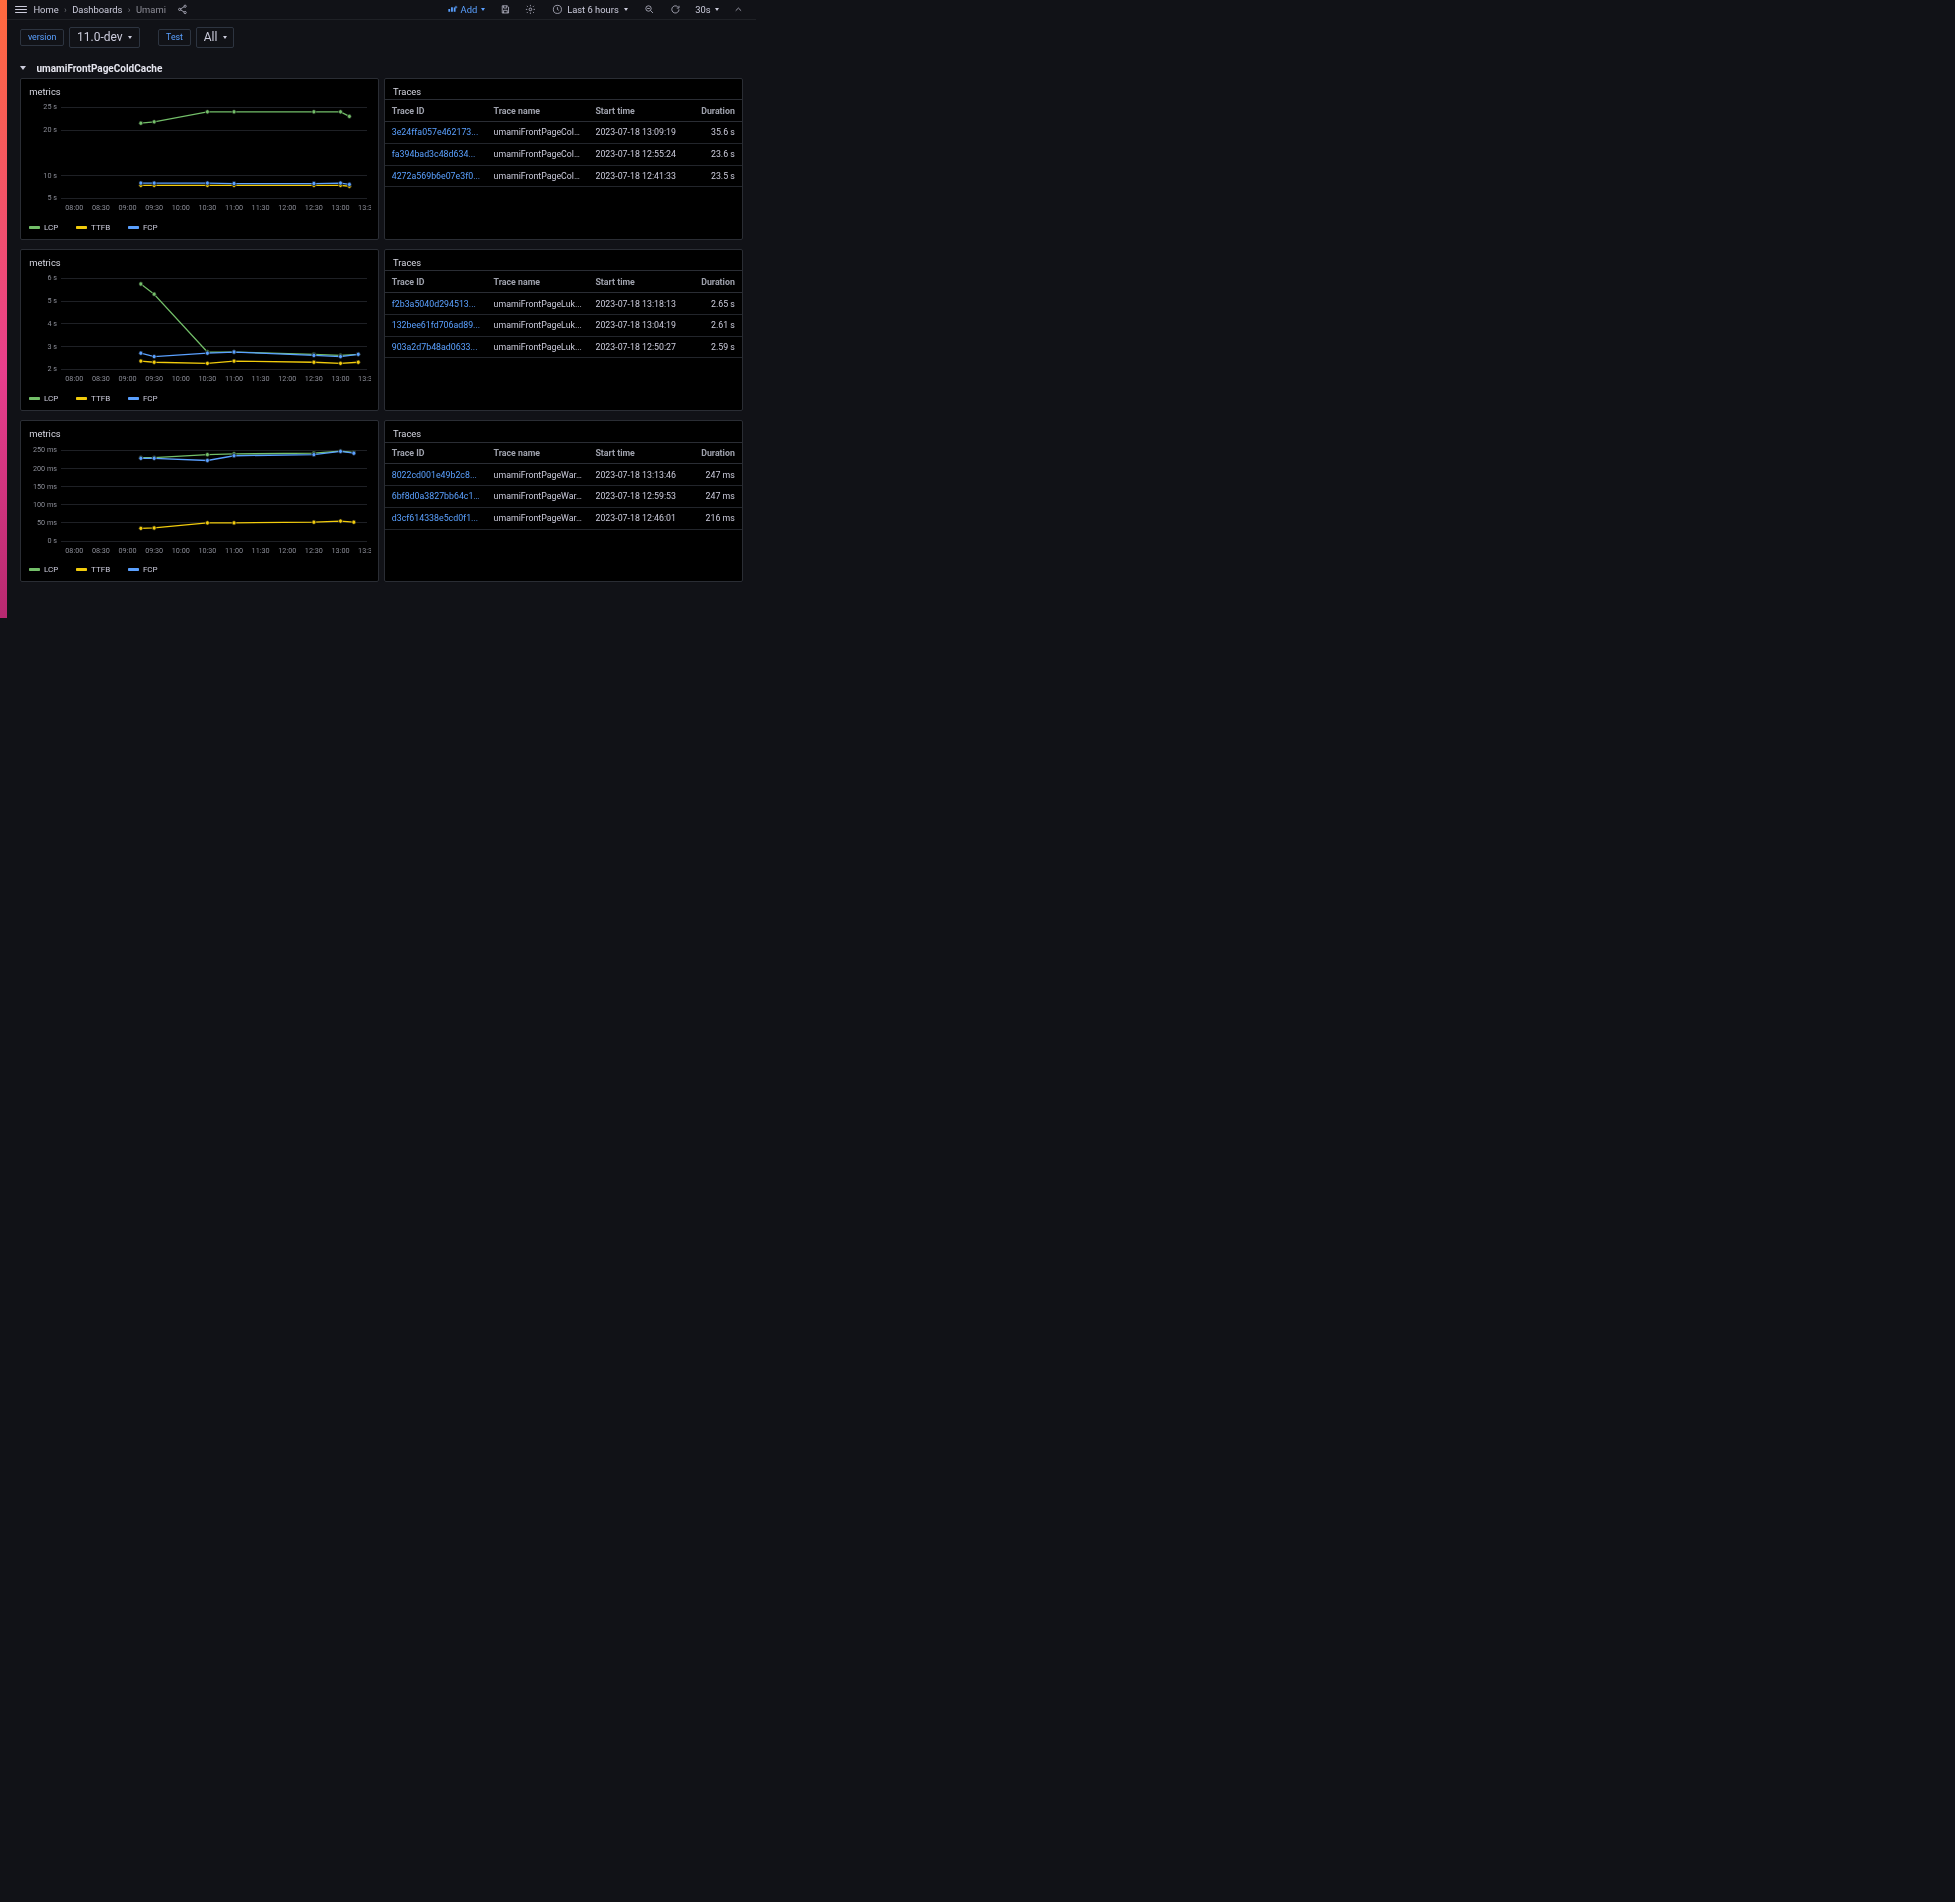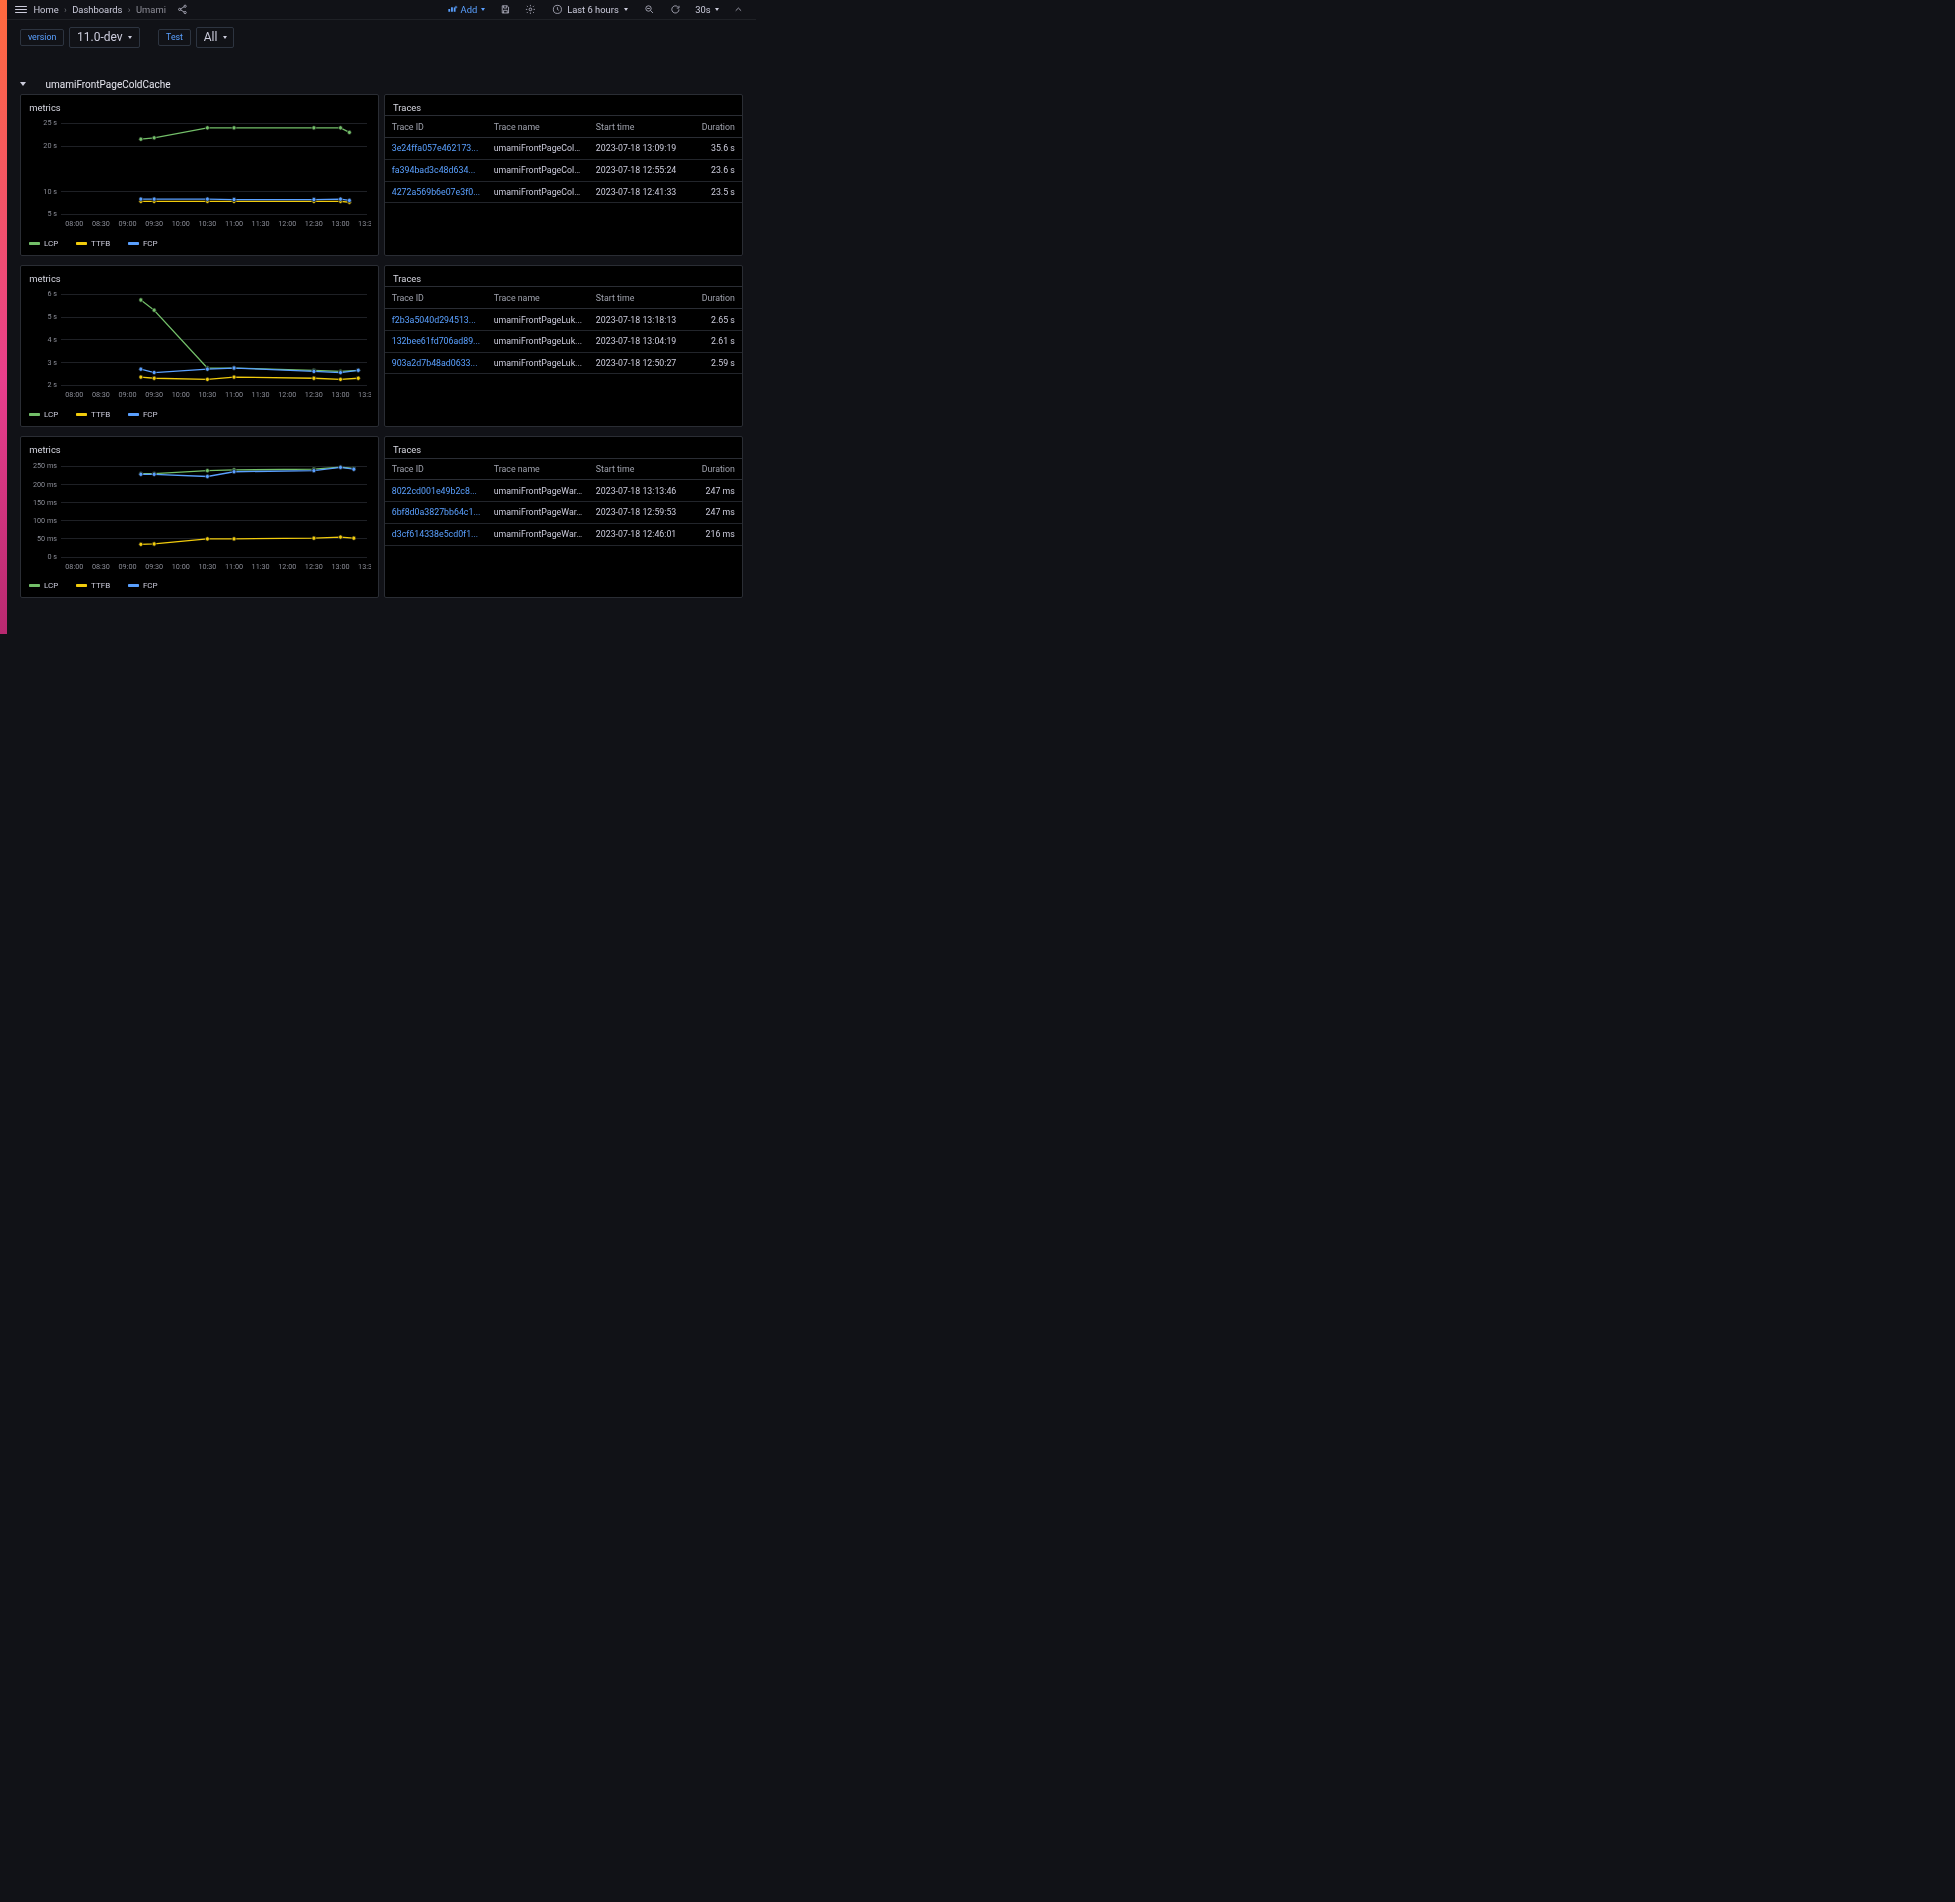--- a/index.html
+++ b/index.html
@@ -47,24 +47,23 @@
   }
   .varsel {
     display: flex; align-items: center; gap: 4px;
     border: 0.7px solid #2d3440; border-radius: 2px;
     padding: 2.7px 6.7px; color: #ccccdc; cursor: pointer; font-size: 12px;
   }
   .tag-label.test { color: #5aa0ff; }
 
   
   .row-header {
-    display: flex; align-items: center; gap: 18px;
-    padding: 5.4px 13.5px 4px; color: #e6e6ef; font-size: 10px; font-weight: 400;
+    display: flex; align-items: center; gap: 9px;
+    padding: 5.4px 13.5px 4px; color: #e6e6ef; font-size: 10px; font-weight: 700;
     cursor: pointer;
-    margin-top: 16px;
   }
   .row-header .tw { width: 0; height: 0; border-left: 3.4px solid transparent; border-right: 3.4px solid transparent; border-top: 4px solid #ccccdc; margin-right: 1.3px; }
 
   .row-body { display: flex; gap: 5.4px; padding: 0 13.5px 9.4px; }
   .panel {
     border: 0.7px solid #2a2d34; border-radius: 2px;
     background: #000000; flex: 1 1 0; min-width: 0;
     display: flex; flex-direction: column;
   }
   .panel-title { padding: 6.7px 8px 2.7px; color: #d8d9e3; font-size: 9.4px; }
@@ -81,21 +80,21 @@
   .s-fcp { stroke: #5aa0ff; } .s-fcp circle { fill: #5aa0ff; }
   .legend { display: flex; gap: 18px; padding: 2.7px 8px 6.7px; font-size: 8px; }
   .legend span { display: flex; align-items: center; gap: 4px; color: #ccccdc; }
   .legend .sw { width: 10.8px; height: 2.7px; border-radius: 0.7px; }
 
   
   table.traces { width: 100%; border-collapse: collapse; font-size: 8.8px; }
   table.traces thead th {
     text-align: left; padding: 5.4px 6.7px; color: #9fa2ad;
     border-top: 0.7px solid #2a2d34; border-bottom: 0.7px solid #2a2d34;
-    font-weight: 400;
+    font-weight: 700;
   }
   table.traces thead th:last-child { text-align: right; }
   table.traces tbody td {
     padding: 5.4px 6.7px; border-bottom: 0.7px solid #22252b;
     color: #ccccdc; white-space: nowrap; overflow: hidden; text-overflow: ellipsis;
   }
   table.traces tbody td:first-child { color: #5aa0ff; max-width: 94px; cursor: pointer; }
   table.traces tbody td:nth-child(2) { max-width: 94px; }
   table.traces tbody td:last-child { text-align: right; }
 </style>

